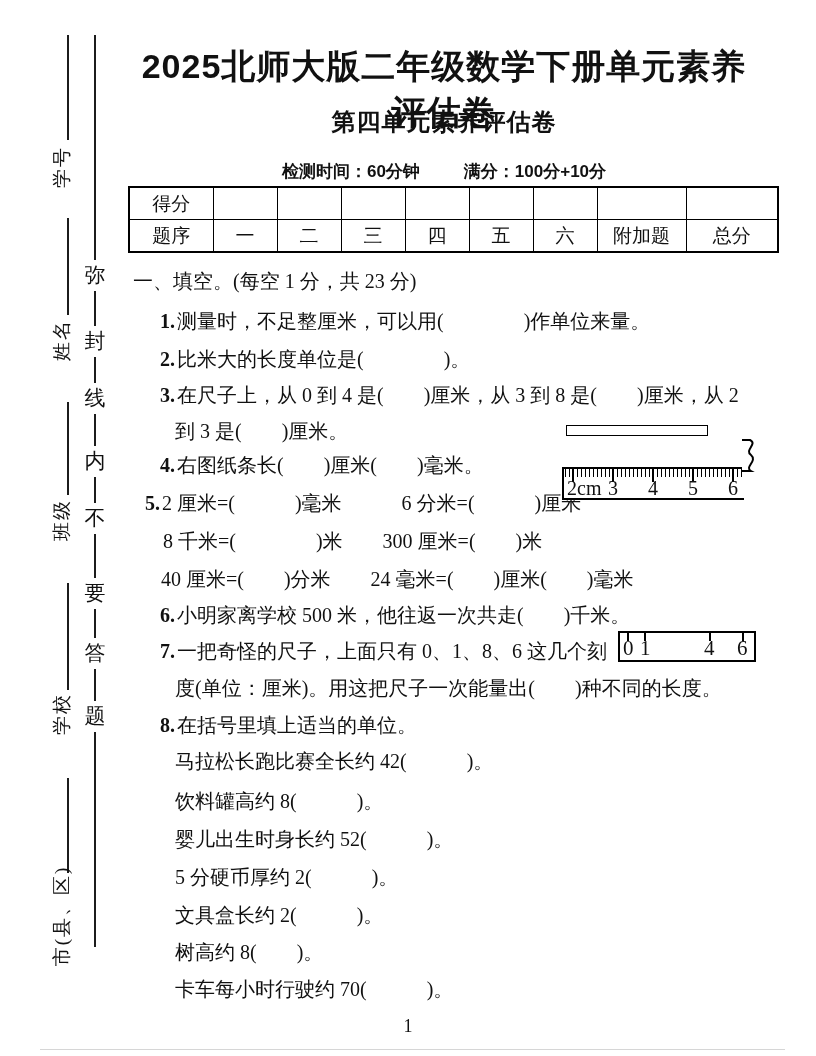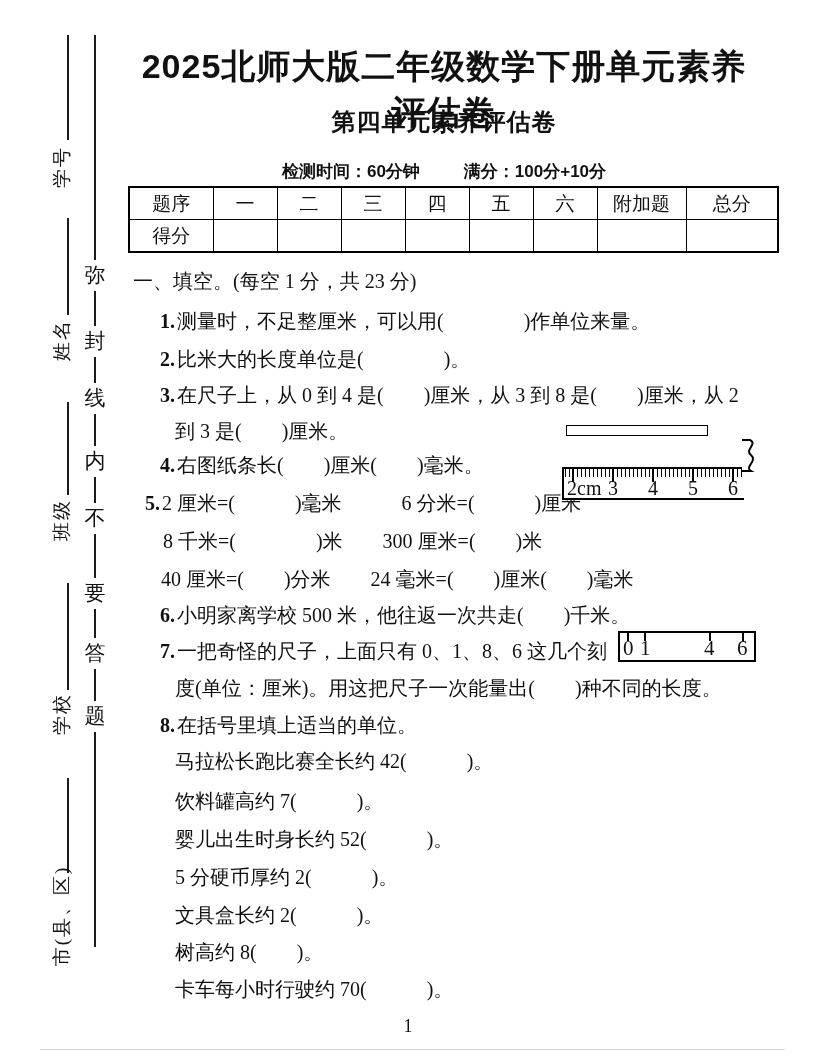--- a/index.html
+++ b/index.html
@@ -106,61 +106,61 @@
         <col style="width:64px">
         <col style="width:64px">
       <col style="width:64px">
         <col style="width:64px">
         <col style="width:64px">
         <col style="width:89px">
         <col style="width:92px">
     </colgroup>
     <tbody>
         <tr>
+      <td>得分</td>
+      <td></td>
+      <td></td>
+      <td></td>
+      <td></td>
+      <td></td>
+      <td></td>
+      <td></td>
+      <td></td>
+    </tr>
+    <tr>
       <td>题序</td>
       <td>一</td>
       <td>二</td>
       <td>三</td>
       <td>四</td>
       <td>五</td>
       <td>六</td>
       <td>附加题</td>
       <td>总分</td>
-    </tr>
-    <tr>
-      <td>得分</td>
-      <td></td>
-      <td></td>
-      <td></td>
-      <td></td>
-      <td></td>
-      <td></td>
-      <td></td>
-      <td></td>
     </tr>
   </tbody>
     </table>
 
   <div class="main">
     <div class="line" style="top:0; left:0;">一、填空。(每空 1 分，共 23 分)</div>
 
     <div class="line" style="top:40px; left:27px;"><b class="qnum">1.</b><span>测量时，不足整厘米，可以用(　　　　)作单位来量。</span></div>
     <div class="line" style="top:78px; left:27px;"><b class="qnum">2.</b><span>比米大的长度单位是(　　　　)。</span></div>
     <div class="line" style="top:114px; left:27px;"><b class="qnum">3.</b><span>在尺子上，从 0 到 4 是(　　)厘米，从 3 到 8 是(　　)厘米，从 2</span></div>
     <div class="line" style="top:150px; left:42px;"><span>到 3 是(　　)厘米。</span></div>
     <div class="line" style="top:184px; left:27px;"><b class="qnum">4.</b><span>右图纸条长(　　)厘米(　　)毫米。</span></div>
     <div class="line" style="top:222px; left:12px;"><b class="qnum">5.</b><span>2 厘米=(　　　)毫米　　　6 分米=(　　　)厘米</span></div>
     <div class="line" style="top:260px; left:30px;text-align:center;"><span>8 千米=(　　　　)米　　300 厘米=(　　)米</span></div>
     <div class="line" style="top:298px; left:28px;"><span>40 厘米=(　　)分米　　24 毫米=(　　)厘米(　　)毫米</span></div>
     <div class="line" style="top:334px; left:27px;"><b class="qnum">6.</b><span>小明家离学校 500 米，他往返一次共走(　　)千米。</span></div>
     <div class="line" style="top:370px; left:27px;"><b class="qnum">7.</b><span>一把奇怪的尺子，上面只有 0、1、8、6 这几个刻</span></div>
     <div class="line" style="top:407px; left:42px;"><span>度(单位：厘米)。用这把尺子一次能量出(　　)种不同的长度。</span></div>
     <div class="line" style="top:444px; left:27px;"><b class="qnum">8.</b><span>在括号里填上适当的单位。</span></div>
     <div class="line" style="top:480px; left:42px;"><span>马拉松长跑比赛全长约 42(　　　)。</span></div>
-    <div class="line" style="top:520px; left:42px;"><span>饮料罐高约 7(　　　)。</span></div>
+    <div class="line" style="top:520px; left:42px;"><span>饮料罐高约 8(　　　)。</span></div>
     <div class="line" style="top:558px; left:42px;"><span>婴儿出生时身长约 52(　　　)。</span></div>
     <div class="line" style="top:596px; left:42px;"><span>5 分硬币厚约 2(　　　)。</span></div>
     <div class="line" style="top:634px; left:42px;"><span>文具盒长约 2(　　　)。</span></div>
     <div class="line" style="top:671px; left:42px;"><span>树高约 8(　　)。</span></div>
     <div class="line" style="top:708px; left:42px;"><span>卡车每小时行驶约 70(　　　)。</span></div>
   </div>
 
   <div class="abs" style="left:562px; top:424px; width:200px; height:52px;">
     <div class="strip" style="left:4px; top:1px; width:140px; height:9px;"></div>
     <div class="rbody" style="left:0; top:15px; width:180px; height:29px;margin-top:28px;">

